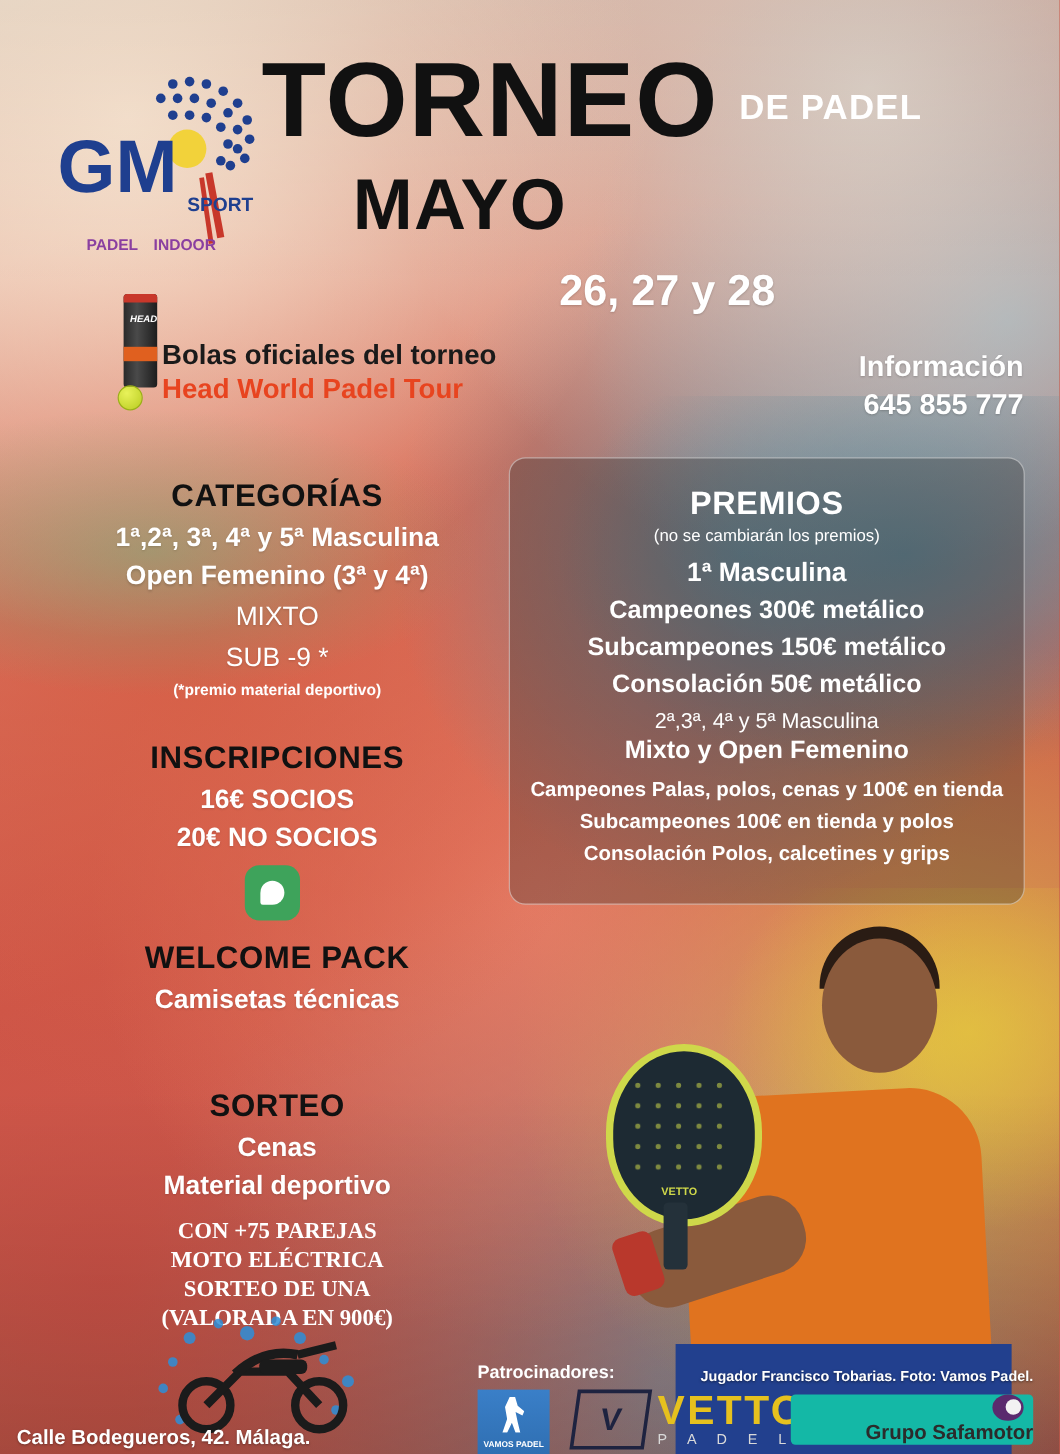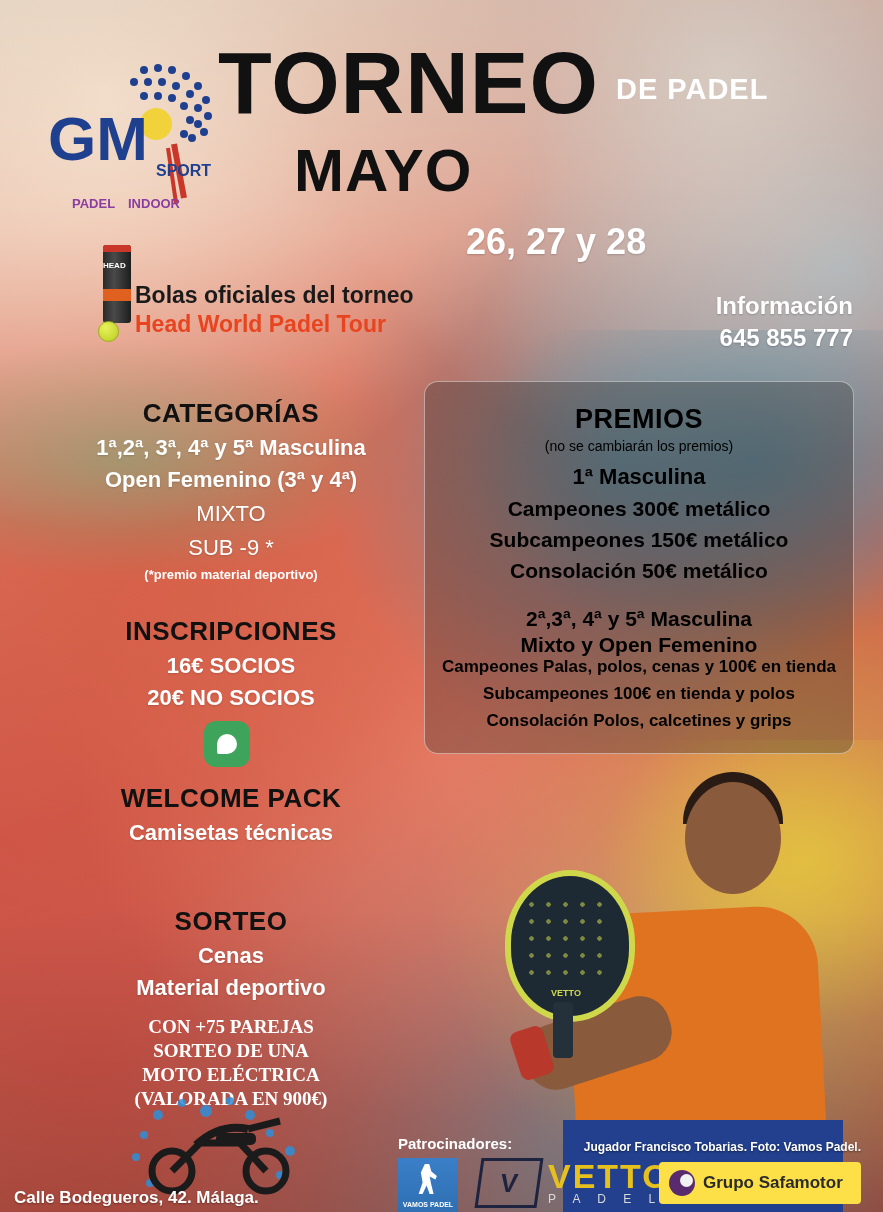--- a/index.html
+++ b/index.html
@@ -76,22 +76,22 @@
 
   
   .balls{position:absolute;left:95px;top:245px;width:46px;height:95px;}
   .ball-can{
     position:absolute;left:8px;top:0;width:28px;height:78px;
     background:linear-gradient(90deg,#2a2a2a,#4a4a4a 40%,#1d1d1d);
     border-radius:3px;
   }
   .ball-can .redtop{position:absolute;left:0;top:0;width:100%;height:7px;background:#c8372a;border-radius:3px 3px 0 0;}
   .ball-can .wordmark{
-    position:absolute;left:0;top:16px;width:100%;text-align:left;color:#fff;
-    font-size:8px;font-weight:bold;font-family:"Liberation Sans",sans-serif;
+    position:absolute;left:0;top:16px;width:100%;text-align:right;color:#fff;
+    font-size:8px;font-weight:bold;font-family:"Liberation Sans",sans-serif;font-style:italic;
   }
   .ball-can .stripe{position:absolute;left:0;top:44px;width:100%;height:12px;background:#e0601f;}
   .ball-ball{
     position:absolute;left:3px;top:76px;width:19px;height:19px;border-radius:50%;
     background:radial-gradient(circle at 35% 30%, #e8f25a, #b9cc21);
     border:1px solid #9ab016;
   }
   .balls-text{position:absolute;left:135px;top:262px;}
   .balls-l1{
     font-family:"Liberation Sans",sans-serif;font-weight:bold;font-size:23px;color:#1a1a1a;margin-top:20px;
@@ -104,30 +104,30 @@
   .info{position:absolute;right:30px;top:292px;text-align:right;}
   .info-title{font-family:"Liberation Sans",sans-serif;font-weight:bold;font-size:24px;color:#fff;text-shadow:0 1px 2px rgba(0,0,0,.2);}
   .info-phone{font-family:"Liberation Sans",sans-serif;font-weight:bold;font-size:24px;color:#fff;margin-top:4px;text-shadow:0 1px 2px rgba(0,0,0,.2);}
 
   
   .premios{
     position:absolute;left:424px;top:381px;width:428px;height:371px;
     background:rgba(40,40,40,.30);
     border:1px solid rgba(255,255,255,.45);
     border-radius:14px;
-    text-align:center;color:#000000;
+    text-align:center;color:#ffffff;
     font-family:"Liberation Sans",sans-serif;
   }
   .premios h2{margin:22px 0 0;font-size:27px;font-weight:bold;letter-spacing:.5px;}
   .premios .sub{font-size:14px;margin-top:3px;}
   .premios .cat1{font-size:22px;font-weight:bold;margin-top:10px;}
   .premios .pz{font-size:21px;font-weight:bold;margin-top:7px;}
-  .premios .cat2{font-size:21px;font-weight:bold;margin-top:24px;}
+  .premios .cat2{font-size:18px;font-weight:normal;margin-top:8px;}
   .premios .cat2b{font-size:21px;font-weight:bold;margin-top:2px;}
-  .premios .pz2{font-size:17px;font-weight:bold;}
+  .premios .pz2{font-size:17px;font-weight:bold;margin-top:10px;}
   .premios .pz2b{font-size:17px;font-weight:bold;margin-top:7px;}
 
   
   .leftcol{position:absolute;left:0;top:398px;width:430px;text-align:center;color:#fff;font-family:"Liberation Sans",sans-serif;padding-left:16px;}
   .h-black{font-size:26px;font-weight:bold;color:#111;letter-spacing:.5px;}
   .l-line{font-size:22px;font-weight:bold;margin-top:6px;text-shadow:0 1px 2px rgba(0,0,0,.15);}
   .l-line-thin{font-size:22px;margin-top:8px;text-shadow:0 1px 2px rgba(0,0,0,.15);}
   .l-small{font-size:13px;font-weight:bold;margin-top:6px;}
   .gap{height:34px;}
 
@@ -162,21 +162,21 @@
   
   .sponsors-label{position:absolute;left:398px;bottom:60px;color:#fff;font-size:15px;font-weight:bold;font-family:"Liberation Sans",sans-serif;}
   .sp-vamos{position:absolute;left:398px;bottom:0px;width:60px;height:54px;background:linear-gradient(180deg,#3a7fc8,#2f6fb2);}
   .sp-vamos .fig{position:absolute;left:18px;top:6px;width:22px;height:30px;background:#fff;clip-path:polygon(40% 0,60% 0,70% 25%,95% 40%,88% 52%,62% 42%,70% 70%,80% 100%,62% 100%,48% 72%,30% 100%,12% 100%,30% 62%,22% 28%);}
   .sp-vamos .cap{position:absolute;left:0;bottom:4px;width:100%;text-align:center;color:#fff;font-size:7px;font-weight:bold;font-family:"Liberation Sans",sans-serif;}
   .sp-vetto{position:absolute;left:478px;bottom:4px;display:flex;align-items:center;}
   .sp-vetto .vmark{width:56px;height:44px;border:3px solid #1e2340;transform:skewX(-8deg);display:flex;align-items:center;justify-content:center;color:#1e2340;font-weight:bold;font-size:26px;font-family:"Liberation Sans",sans-serif;}
   .sp-vetto .vtxt{margin-left:8px;}
   .sp-vetto .vtop{color:#e6c11e;font-size:34px;font-weight:bold;letter-spacing:2px;line-height:32px;font-family:"Liberation Sans",sans-serif;}
   .sp-vetto .vbot{color:#d9d9d9;font-size:12px;letter-spacing:7px;font-family:"Liberation Sans",sans-serif;}
-  .sp-safa{position:absolute;right:22px;bottom:8px;width:192px;height:42px;background:#fde047;border-radius:4px;display:flex;align-items:center;padding-left:10px;}
+  .sp-safa{position:absolute;right:22px;bottom:8px;width:192px;height:42px;background:#14b8a6;border-radius:4px;display:flex;align-items:flex-end;padding-left:10px;flex-direction:column;}
   .sp-safa .dot{width:26px;height:26px;border-radius:50%;background:#5a2a6e;position:relative;margin-right:8px;}
   .sp-safa .dot::after{content:"";position:absolute;left:11px;top:4px;width:13px;height:13px;border-radius:50%;background:#f2f2f2;}
   .sp-safa .stxt{color:#2b2b2b;font-size:17px;font-weight:bold;font-family:"Liberation Sans",sans-serif;}
 
   .address{position:absolute;left:14px;bottom:4px;color:#fff;font-size:17px;font-weight:bold;font-family:"Liberation Sans",sans-serif;text-shadow:0 1px 2px rgba(0,0,0,.35);}
 </style>
 </head>
 <body>
 
 <div id="poster">
@@ -289,22 +289,22 @@
 
     <div class="h-black">WELCOME PACK</div>
     <div class="l-line">Camisetas técnicas</div>
 
     <div class="gap" style="height:60px"></div>
 
     <div class="h-black">SORTEO</div>
     <div class="l-line">Cenas</div>
     <div class="l-line">Material deportivo</div>
     <div class="sorteo-small">CON +75 PAREJAS</div>
+    <div class="sorteo-small" style="margin-top:0">MOTO ELÉCTRICA</div>
     <div class="sorteo-small" style="margin-top:0">SORTEO DE UNA</div>
-    <div class="sorteo-small" style="margin-top:0">MOTO ELÉCTRICA</div>
     <div class="sorteo-small" style="margin-top:0">(VALORADA EN 900€)</div>
   </div>
 
   <div class="scooter">
     <svg width="180" height="105" viewBox="0 0 180 105">
       <g fill="#2e8fd8" opacity=".85">
         <circle cx="28" cy="20" r="5"></circle>
           <circle cx="52" cy="8" r="4"></circle>
           <circle cx="76" cy="16" r="6"></circle>
         <circle cx="100" cy="6" r="4"></circle>

